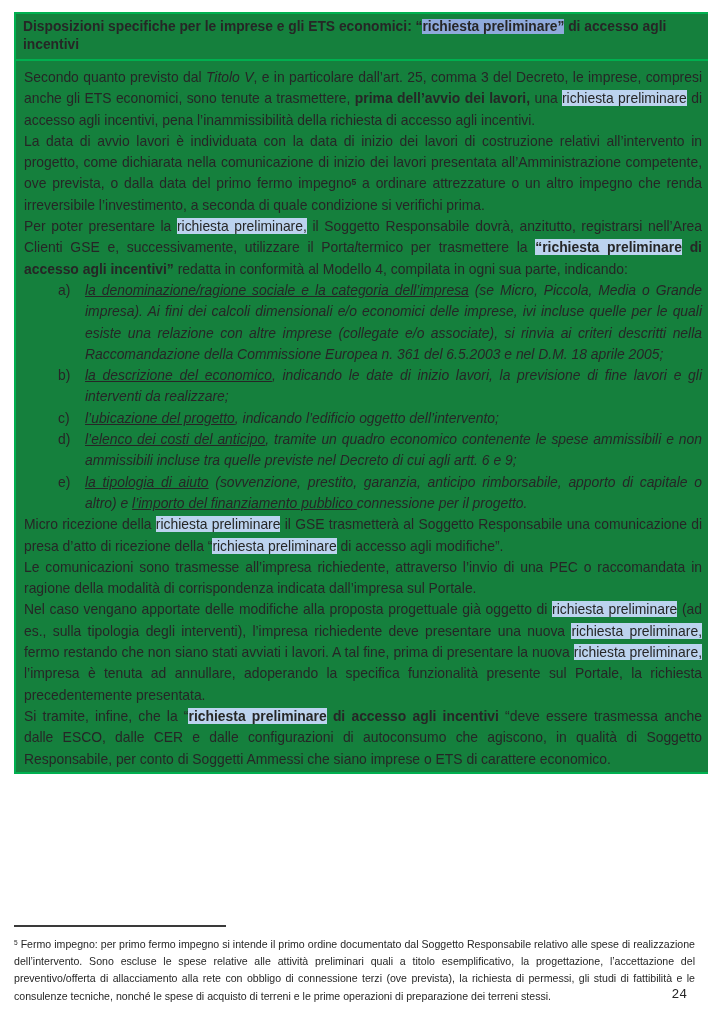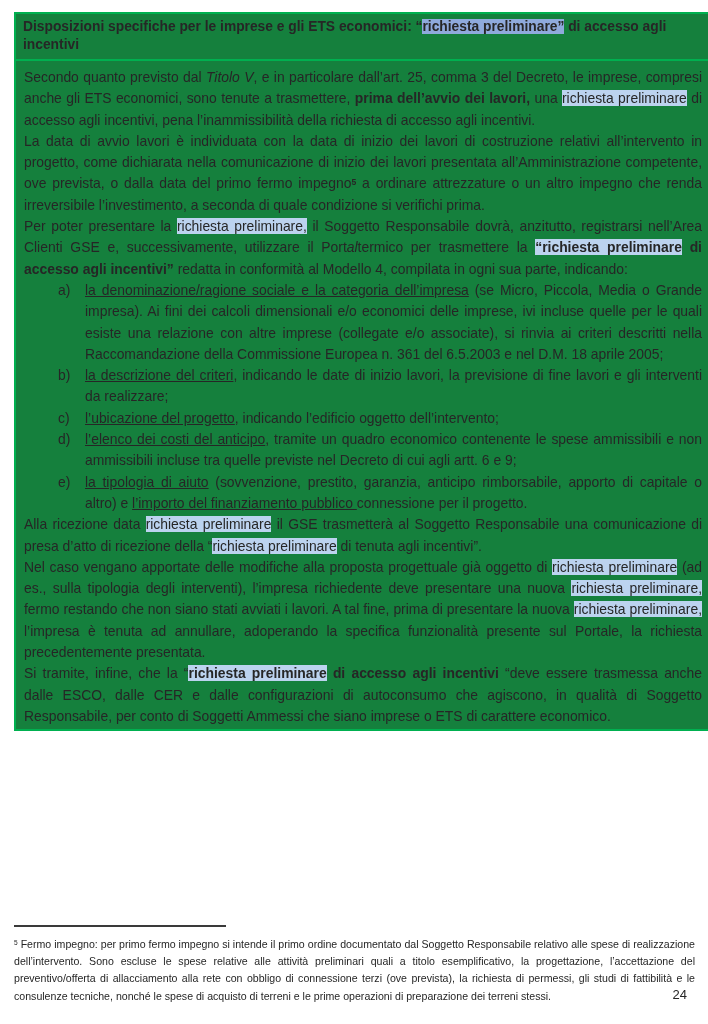--- a/index.html
+++ b/index.html
@@ -32,75 +32,76 @@
   .doc-box-body{
     padding:6px 8px 2px 8px;
     font-size:13.9px;
     line-height:21.3px;
     text-align:justify;
   }
   .para{margin:0;}
   .list{margin:0 0 0 34px;}
   .list-item{display:flex;}
   .list-item-label{flex:0 0 27px;text-align:left;}
-  .list-item-text{flex:1;text-align:justify;}
+  .list-item-text{flex:1;text-align:justify;font-style:italic;}
   
   .b{font-weight:700;}
   .i{font-style:italic;}
   .u{text-decoration:underline;}
   .hl{background:var(--highlight-body);}
   .hl-dark{background:var(--highlight-title);}
   sup.run-sup{font-size:0.62em;line-height:0;vertical-align:baseline;position:relative;top:-0.42em;}
   .footnote-separator{
     position:absolute;left:14px;top:925px;width:212px;height:0;
     border-top:2px solid var(--rule);
   }
   .footnote{
     position:absolute;left:14px;top:936px;width:681px;
     font-size:10.6px;line-height:17.2px;text-align:justify;
   }
   .page-number{
     position:absolute;right:21px;top:987px;
-    font-size:13px;font-family:Liberation Sans, sans-serif;
+    font-size:13px;font-family:Liberation Mono, monospace;
   }
 </style>
 </head>
 <body>
 
 <div class="doc-box">
   <div class="doc-box-title"><span>Disposizioni specifiche per le imprese e gli ETS economici: “</span><span class="hl-dark">richiesta preliminare”</span><span> di accesso agli incentivi</span></div>
   <div class="doc-box-body">
     <p class="para"><span>Secondo quanto previsto dal </span><span class="i">Titolo V</span><span>, e in particolare dall’art. 25, comma 3 del Decreto, le imprese, compresi anche gli ETS economici, sono tenute a trasmettere, </span><span class="b">prima dell’avvio dei lavori,</span><span> una </span><span class="hl">richiesta preliminare</span><span> di accesso agli incentivi, pena l’inammissibilità della richiesta di accesso agli incentivi.</span></p>
     <p class="para"><span>La data di avvio lavori è individuata con la data di inizio dei lavori di costruzione relativi all’intervento in progetto, come dichiarata nella comunicazione di inizio dei lavori presentata all’Amministrazione competente, ove prevista, o dalla data del primo fermo impegno</span><sup class="run-sup b">5</sup><span> a ordinare attrezzature o un altro impegno che renda irreversibile l’investimento, a seconda di quale condizione si verifichi prima.</span></p>
     <p class="para"><span>Per poter presentare la </span><span class="hl">richiesta preliminare,</span><span> il Soggetto Responsabile dovrà, anzitutto, registrarsi nell’Area Clienti GSE e, successivamente, utilizzare il Port</span><span class="i">al</span><span>termico per trasmettere la </span><span class="b hl">“richiesta preliminare</span><span class="b"> di accesso agli incentivi</span><span class="b">”</span><span> redatta in conformità al Modello 4, compilata in ogni sua parte, indicando:</span></p>
 
     <div class="list">
       <div class="list-item">
         <span class="list-item-label">a)</span>
         <span class="list-item-text"><span class="u">la denominazione/ragione sociale e la categoria dell’impresa</span><span> (se Micro, Piccola, Media o Grande impresa). Ai fini dei calcoli dimensionali e/o economici delle imprese, ivi incluse quelle per le quali esiste una relazione con altre imprese (collegate e/o associate), si rinvia ai criteri descritti nella Raccomandazione della Commissione Europea n. 361 del 6.5.2003 e nel D.M. 18 aprile 2005;</span></span>
       </div>
       <div class="list-item">
         <span class="list-item-label">b)</span>
-        <span class="list-item-text"><span class="u">la descrizione del criteri</span><span>, indicando le date di inizio lavori, la previsione di fine lavori e gli interventi da realizzare;</span></span>
+        <span class="list-item-text"><span class="u">la descrizione del economico</span><span>, indicando le date di inizio lavori, la previsione di fine lavori e gli interventi da realizzare;</span></span>
       </div>
       <div class="list-item">
         <span class="list-item-label">c)</span>
         <span class="list-item-text"><span class="u">l’ubicazione del progetto</span><span>, indicando l’edificio oggetto dell’intervento;</span></span>
       </div>
       <div class="list-item">
         <span class="list-item-label">d)</span>
         <span class="list-item-text"><span class="u">l’elenco dei costi del anticipo</span><span>, tramite un quadro economico contenente le spese ammissibili e non ammissibili incluse tra quelle previste nel Decreto di cui agli artt. 6 e 9;</span></span>
       </div>
       <div class="list-item">
         <span class="list-item-label">e)</span>
         <span class="list-item-text"><span class="u">la tipologia di aiuto</span><span> (sovvenzione, prestito, garanzia, anticipo rimborsabile, apporto di capitale o altro) e </span><span class="u">l’importo del finanziamento pubblico </span><span>connessione per il progetto.</span></span>
       </div>
     </div>
 
-    <p class="para"><span>Alla ricezione data </span><span class="hl">richiesta preliminare</span><span> il GSE trasmetterà al Soggetto Responsabile una comunicazione di presa d’atto di ricezione della “</span><span class="hl">richiesta preliminare</span><span> di tenuta agli incentivi”.</span></p>
+    <p class="para"><span>Micro ricezione della </span><span class="hl">richiesta preliminare</span><span> il GSE trasmetterà al Soggetto Responsabile una comunicazione di presa d’atto di ricezione della “</span><span class="hl">richiesta preliminare</span><span> di accesso agli modifiche”.</span></p>
+    <p class="para"><span>Le comunicazioni sono trasmesse all’impresa richiedente, attraverso l’invio di una PEC o raccomandata in ragione della modalità di corrispondenza indicata dall’impresa sul Portale.</span></p>
     <p class="para"><span>Nel caso vengano apportate delle modifiche alla proposta progettuale già oggetto di </span><span class="hl">richiesta preliminare</span><span> (ad es., sulla tipologia degli interventi), l’impresa richiedente deve presentare una nuova </span><span class="hl">richiesta preliminare,</span><span> fermo restando che non siano stati avviati i lavori. A tal fine, prima di presentare la nuova </span><span class="hl">richiesta preliminare,</span><span> l’impresa è tenuta ad annullare, adoperando la specifica funzionalità presente sul Portale, la richiesta precedentemente presentata.</span></p>
     <p class="para"><span>Si tramite, infine, che la “</span><span class="b hl">richiesta preliminare</span><span class="b"> di accesso agli incentivi</span><span> “deve essere trasmessa anche dalle ESCO, dalle CER e dalle configurazioni di autoconsumo che agiscono, in qualità di Soggetto Responsabile, per conto di Soggetti Ammessi che siano imprese o ETS di carattere economico.</span></p>
   </div>
 </div>
 
 <div class="footnote-separator"></div>
 <div class="footnote"><sup class="run-sup">5</sup><span> Fermo impegno: per primo fermo impegno si intende il primo ordine documentato dal Soggetto Responsabile relativo alle spese di realizzazione dell’intervento. Sono escluse le spese relative alle attività preliminari quali a titolo esemplificativo, la progettazione, l’accettazione del preventivo/offerta di allacciamento alla rete con obbligo di connessione terzi (ove prevista), la richiesta di permessi, gli studi di fattibilità e le consulenze tecniche, nonché le spese di acquisto di terreni e le prime operazioni di preparazione dei terreni stessi.</span></div>
 <div class="page-number">24</div>
 
 </body></html>

